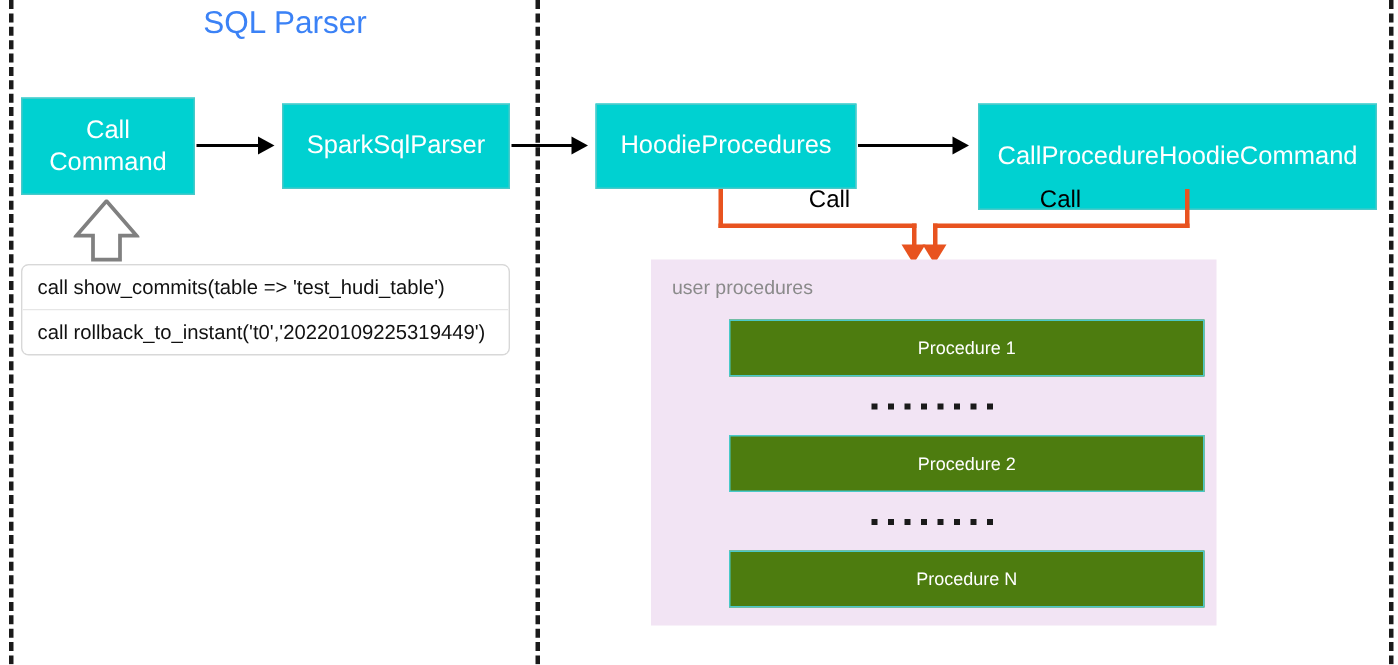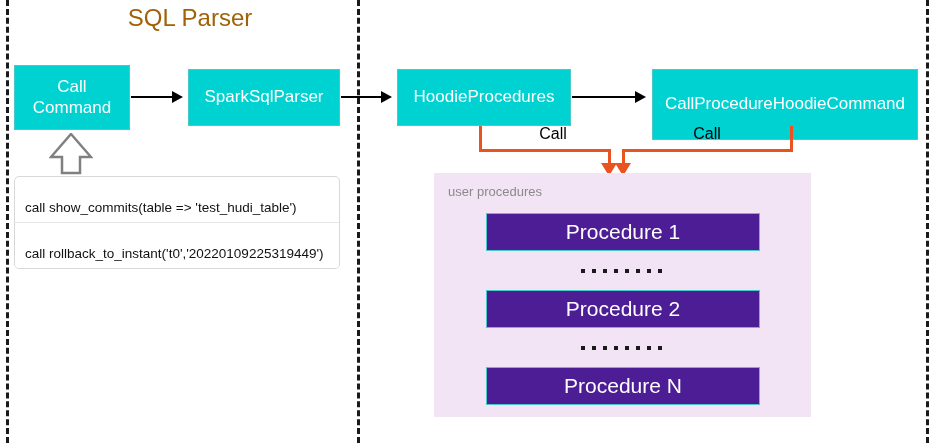--- a/index.html
+++ b/index.html
@@ -27,22 +27,22 @@
     height: 443px;
     border-left: 3px dashed #1a1a1a;
   }
   #dash-left   { left: 6px; }
   #dash-mid    { left: 357px; }
   #dash-right  { left: 926px; }
 
   
   .section-title {
     position: absolute;
-    font-size: 24px;
-    color: #a16207;
+    font-size: 21px;
+    color: #3b82f6;
     white-space: nowrap;
     text-align: center;
   }
   #title-sql  { left: 60px;  top: 4px;  width: 260px; }
   #title-proc { left: 470px; top: 4px;  width: 290px; }
 
   
   .tealbox {
     position: absolute;
     background: #00d1d1;
@@ -114,21 +114,20 @@
     font-size: 15px;
     color: #111111;
   }
   #sql-table .td {
     background: #ffffff;
     border-bottom: 1px solid #e6e6e6;
     padding: 7px 10px;
     font-size: 13.5px;
     color: #111111;
     white-space: nowrap;
-    margin-top: 16px;
   }
   #sql-table .td:last-child { border-bottom: none; }
 
   
   .orange-seg {
     position: absolute;
     background: #e8531f;
   }
   .orange-head {
     position: absolute;
@@ -166,26 +165,26 @@
   }
   #user-proc-label {
     position: absolute;
     left: 14px; top: 11px;
     font-size: 13px;
     color: #8a8a8a;
   }
   .proc-box {
     position: absolute;
     left: 52px;
-    width: 274px;
+    width: 317px;
     height: 38px;
-    background: #4c1d95;
+    background: #4d7c0f;
     border: 1px solid #49c9c9;
     color: #ffffff;
-    font-size: 21px;
+    font-size: 12px;
     display: flex;
     align-items: center;
     justify-content: center;
     box-sizing: border-box;
   }
   #proc-1 { top: 40px; }
   #proc-2 { top: 117px; }
   #proc-n { top: 194px; }
   .dots-row {
     position: absolute;

